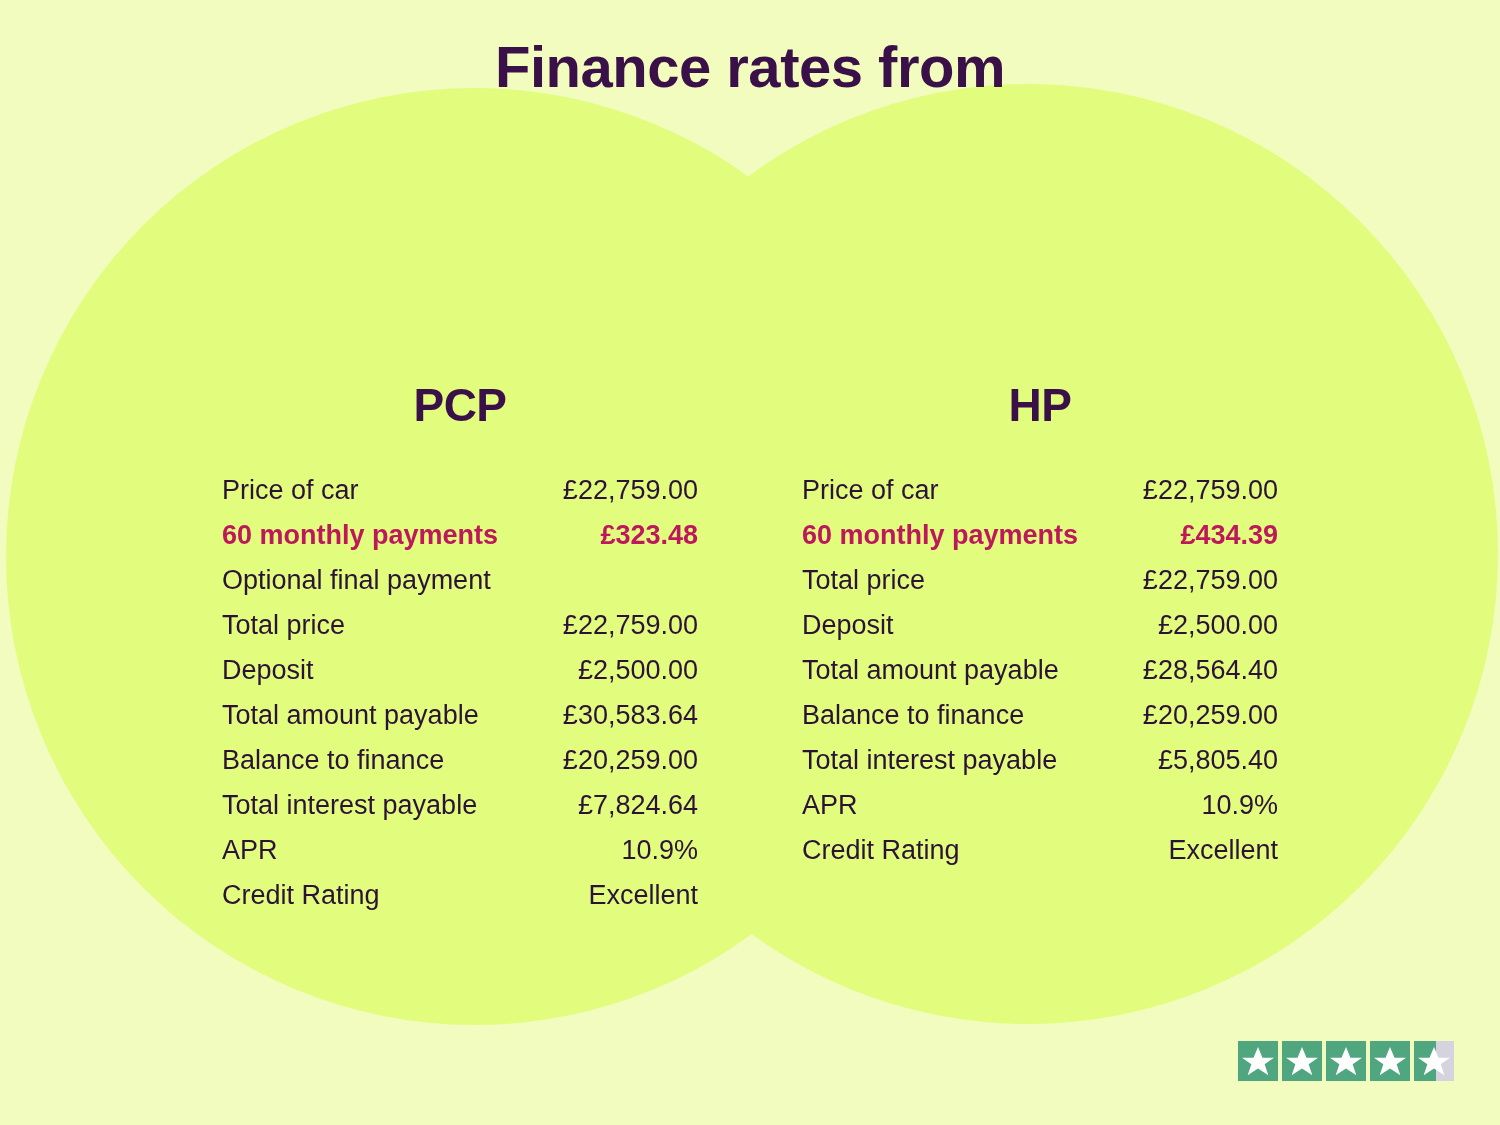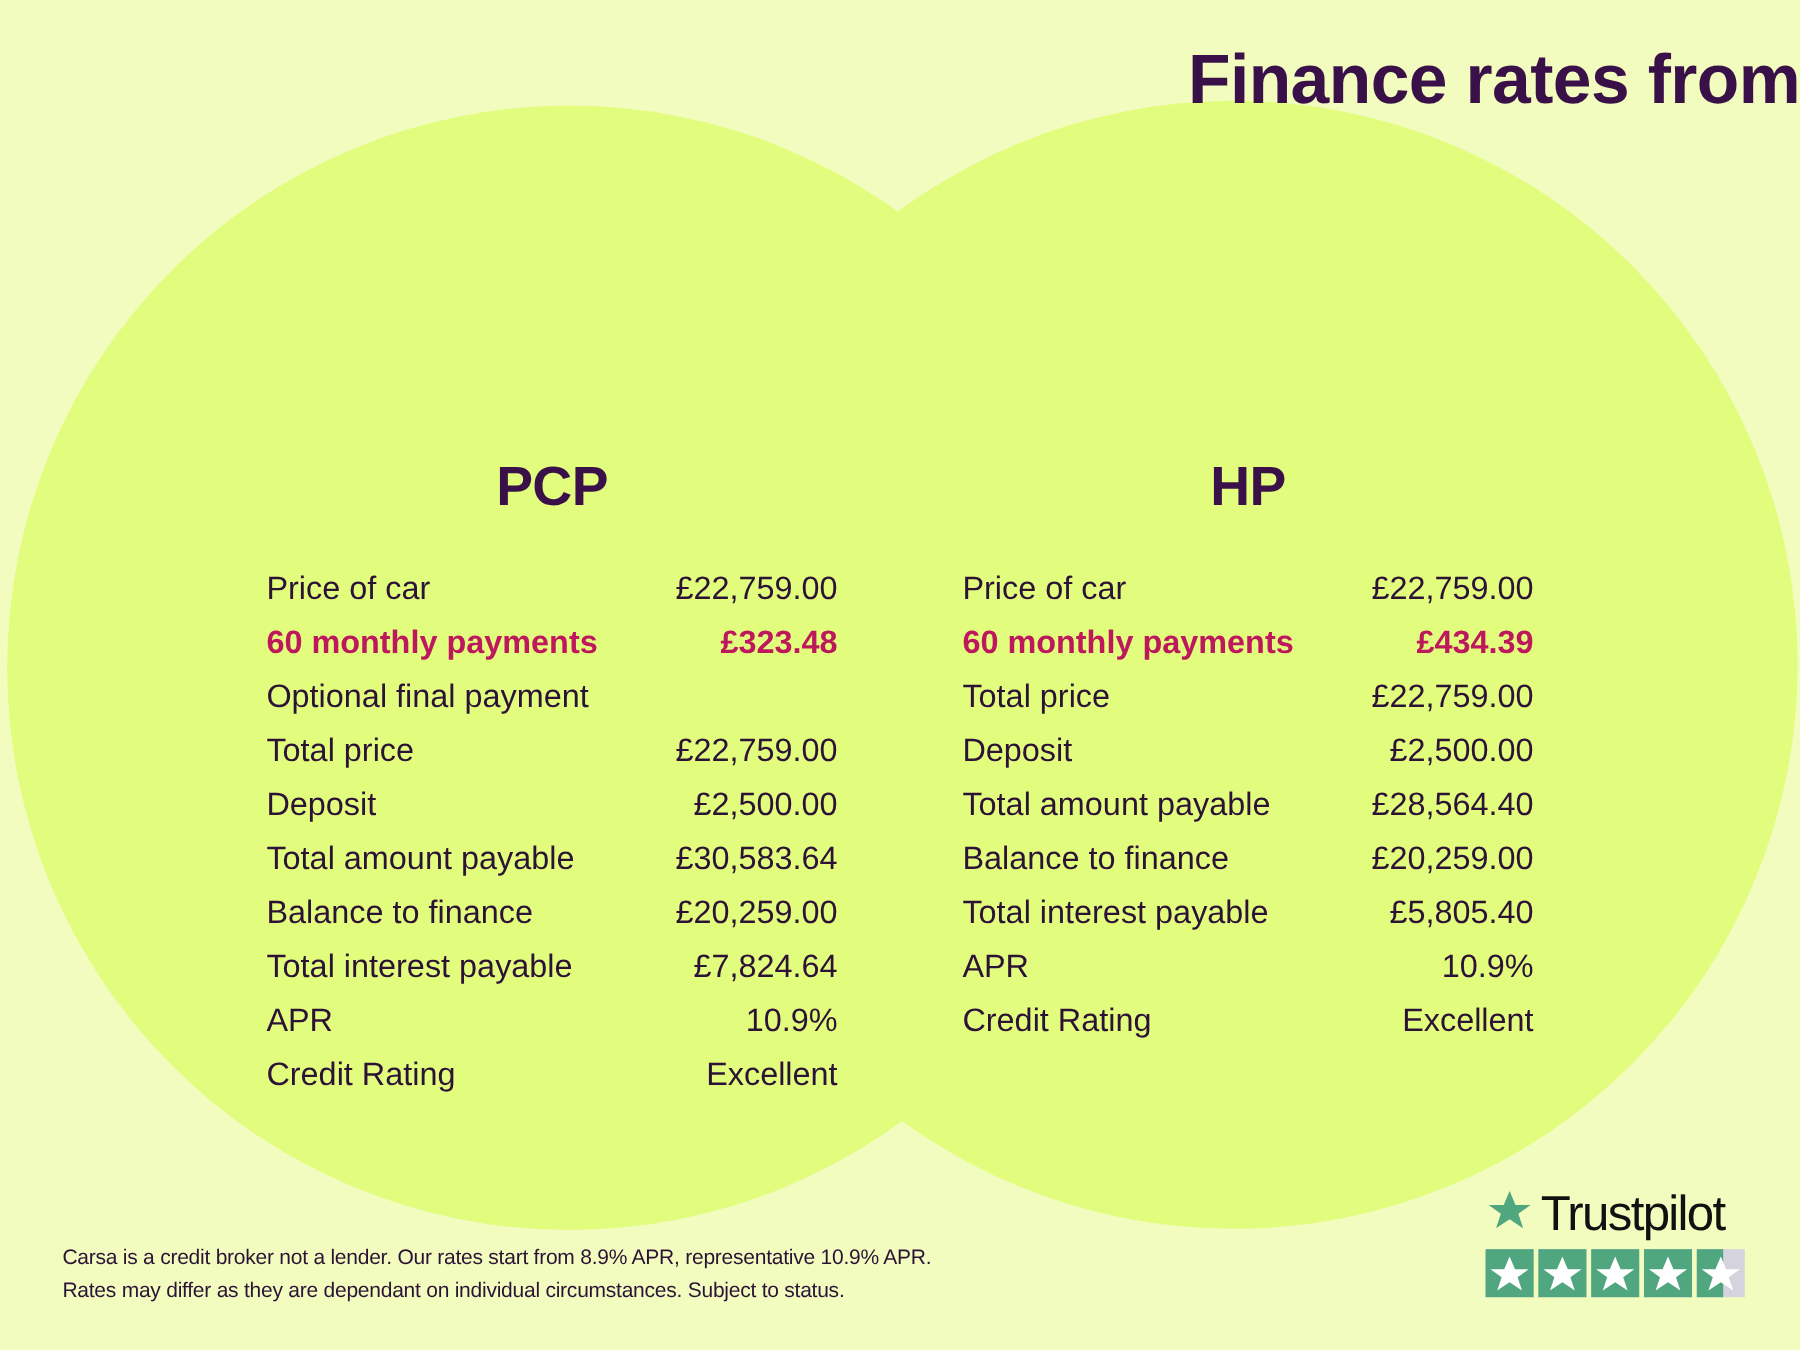--- a/index.html
+++ b/index.html
@@ -47,21 +47,21 @@
     z-index: 2;
     width: 1500px;
     height: 1125px;
   }
 
   .headline {
     position: absolute;
     top: 38px;
     left: 0;
     width: 1500px;
-    text-align: right;
+    text-align: center;
     color: #3A1048;
     font-size: 58px;
     font-weight: 700;
     letter-spacing: -0.5px;
     line-height: 1;
   }
 
   .apr-line {
     position: absolute;
     top: 112px;
@@ -284,34 +284,22 @@
           </div>
           <div class="row">
             <span class="row-label">Credit Rating</span>
             <span class="row-value">Excellent</span>
           </div>
         </div>
     </div>
 
   </div>
 
-  <div class="disclaimer">
-    <div>Carsa is a credit broker not a lender. Our rates start from 8.9% APR, representative 10.9% APR.</div>
-    <div>Rates may differ as they are dependant on individual circumstances. Subject to status.</div>
-  </div>
 
   <div class="trustpilot">
-    <div class="tp-wordmark">
-      <span>
-        <svg width="40" height="38" viewBox="0 0 24 24" aria-hidden="true">
-          <polygon points="12,1.6 15.1,8.9 23,8.9 16.6,13.6 19.1,21.2 12,16.5 4.9,21.2 7.4,13.6 1,8.9 8.9,8.9" fill="#4FA67F"></polygon>
-        </svg>
-      </span>
-      <span class="tp-name">Trustpilot</span>
-    </div>
     <div class="tp-stars" id="tp-stars">
         <div class="tp-star">
           <div class="fill" style="width: 100%;"></div>
           <svg viewBox="0 0 24 24">
             <polygon points="12,3.6 14.7,10.0 21.6,10.0 16.0,14.0 18.2,20.6 12,16.5 5.8,20.6 8.0,14.0 2.4,10.0 9.3,10.0" fill="#FFFFFF"></polygon>
           </svg>
         </div>
         <div class="tp-star">
           <div class="fill" style="width: 100%;"></div>
           <svg viewBox="0 0 24 24">

